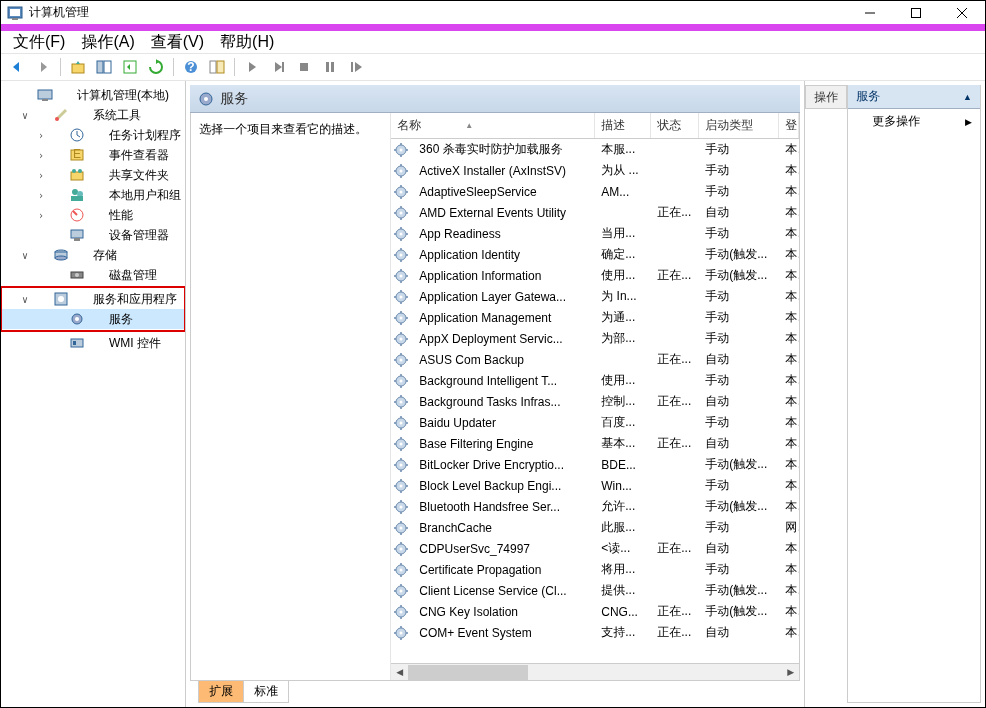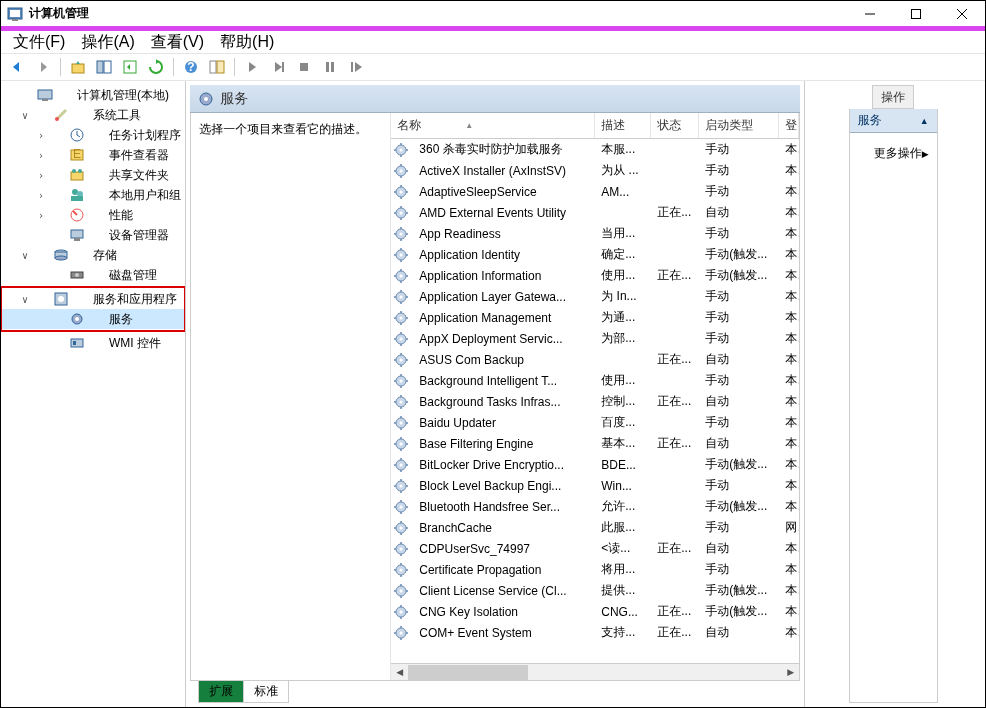--- a/index.html
+++ b/index.html
@@ -1,19 +1,19 @@
 <!DOCTYPE html>
 <html><head>
 <meta charset="utf-8">
 <style>
 * { box-sizing: border-box; margin: 0; padding: 0; font-family: "Microsoft YaHei", "Segoe UI", sans-serif; font-size: 12px; }
 body { background: #fff; width: 986px; height: 708px; overflow: hidden; border: 1px solid #000; }
 
 
-.titlebar { height: 30px; display: flex; align-items: center; background: #fff; border-bottom: 5px solid #d946ef; font-weight: bold; }
+.titlebar { height: 30px; display: flex; align-items: center; background: #fff; border-bottom: 7px solid #d946ef; }
 .titlebar .app-icon { width: 16px; height: 16px; margin: 0 6px; }
 .titlebar .title { flex: 1; font-size: 12px; color: #000; }
 .titlebar .winbtn { width: 46px; height: 30px; display: flex; align-items: center; justify-content: center; }
 
 
 .menubar { height: 22px; display: flex; align-items: center; padding: 0 4px; background: #fff; }
 .menubar .menuitem { padding: 2px 8px; font-size: 16px; color: #000; }
 
 
 .toolbar { height: 28px; display: flex; align-items: center; padding: 0 4px; background: #fff; border-top: 1px solid #e5e5e5; border-bottom: 1px solid #e5e5e5; gap: 2px; }
@@ -55,28 +55,28 @@
 .c-start { width: 80px; }
 .c-log { width: 20px; }
 
 .hscroll { height: 17px; background: #f0f0f0; border-top: 1px solid #ccc; position: relative; display: flex; align-items: center; }
 .hscroll .thumb { position: absolute; left: 17px; width: 120px; height: 15px; top: 1px; background: #cdcdcd; border-radius: 0; }
 .hscroll .arrow { width: 17px; height: 17px; display: flex; align-items: center; justify-content: center; color: #555; font-size: 9px; }
 .hscroll .arrow.r { position: absolute; right: 0; }
 
 .tabs { height: 22px; display: flex; align-items: flex-start; padding-left: 8px; margin: 0 4px 4px 4px; }
 .tab { padding: 2px 10px; border: 1px solid #ccc; border-top: none; background: #fff; font-size: 12px; margin-right: -1px; }
-.tab.inactive { background: #15803d; }
-
-
-.actions { width: 185px; display: flex; flex-direction: column; margin: 4px 4px 4px 0; align-items: center; }
+.tab.inactive { background: #fdba74; }
+
+
+.actions { width: 185px; display: flex; flex-direction: row; margin: 4px 4px 4px 0; }
 .actions-head { height: 24px; background: #f0f0f0; border: 1px solid #ccc; display: flex; align-items: center; padding: 0 8px; font-size: 12px; color: #333; }
 .actions-body { flex: 1; border: 1px solid #ccc; border-top: none; background: #fff; }
 .actions-sect { background: #d7e4f2; padding: 3px 8px; border-bottom: 1px solid #a0b0c0; display: flex; justify-content: space-between; align-items: center; color: #003366; }
-.actions-item { padding: 12px 8px 4px 24px; display: flex; justify-content: space-between; align-items: center; }
+.actions-item { padding: 4px 8px 4px 24px; display: flex; justify-content: space-between; align-items: center; }
 
 svg { display: block; }
 </style>
 </head>
 <body>
 
 <div class="titlebar">
   <span class="app-icon">
     <svg width="16" height="16">
         <rect x="1" y="2" width="14" height="11" fill="#5b8bbf" stroke="#2a5a8a"></rect>

